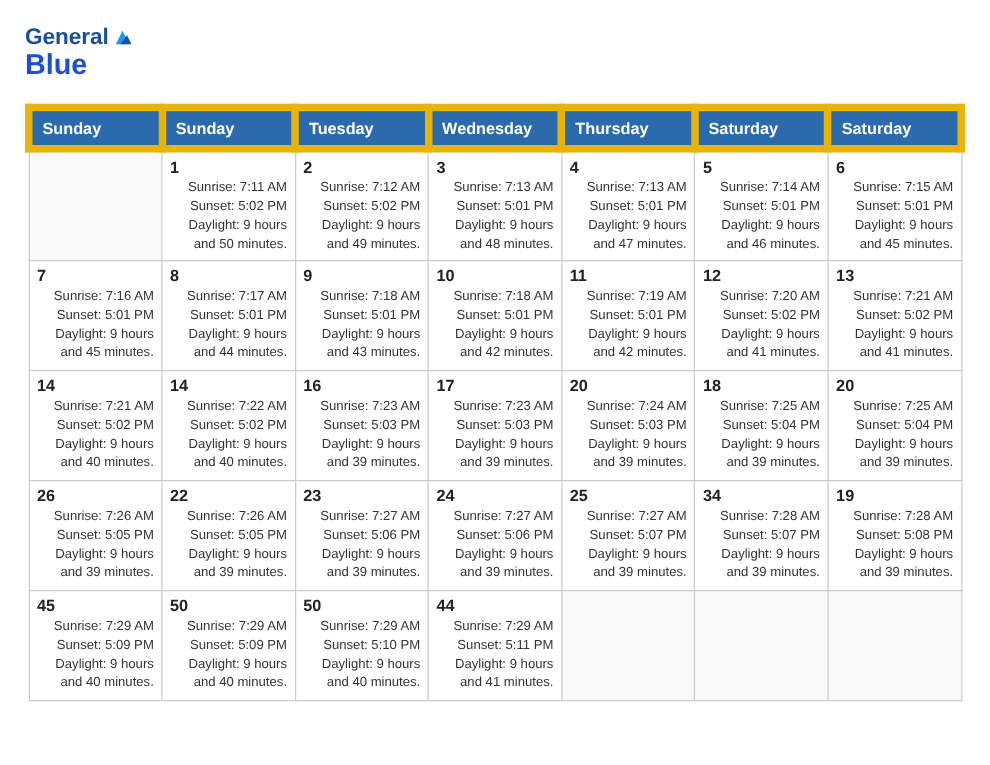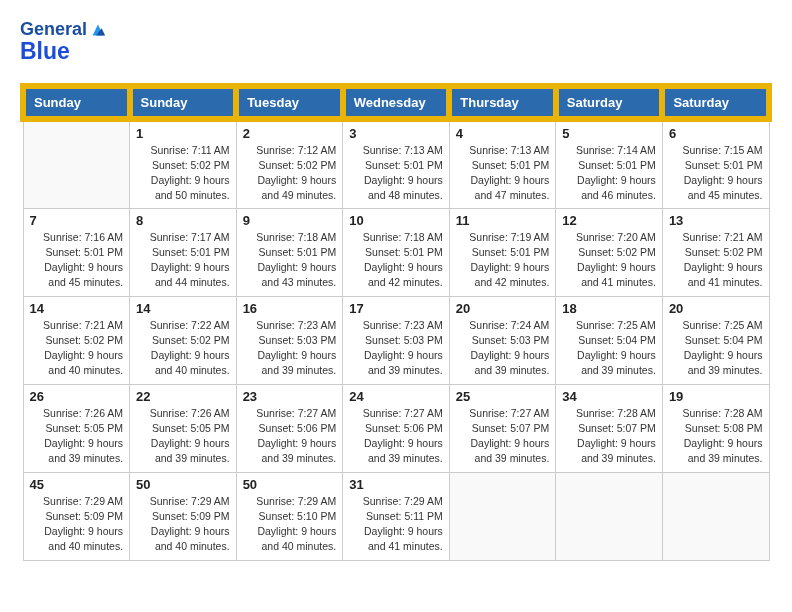--- a/index.html
+++ b/index.html
@@ -245,21 +245,21 @@
         </td>
         <td>
           <span class="day-number">50</span>
           <div class="day-info">Sunrise: 7:29 AM<br>Sunset: 5:09 PM<br>Daylight: 9 hours and 40 minutes.</div>
         </td>
         <td>
           <span class="day-number">50</span>
           <div class="day-info">Sunrise: 7:29 AM<br>Sunset: 5:10 PM<br>Daylight: 9 hours and 40 minutes.</div>
         </td>
         <td>
-          <span class="day-number">31</span>
+          <span class="day-number">44</span>
           <div class="day-info">Sunrise: 7:29 AM<br>Sunset: 5:11 PM<br>Daylight: 9 hours and 41 minutes.</div>
         </td>
         <td class="empty-cell"></td>
         <td class="empty-cell"></td>
         <td class="empty-cell"></td>
       </tr>
     </tbody>
 </table>
 
 </body></html>

